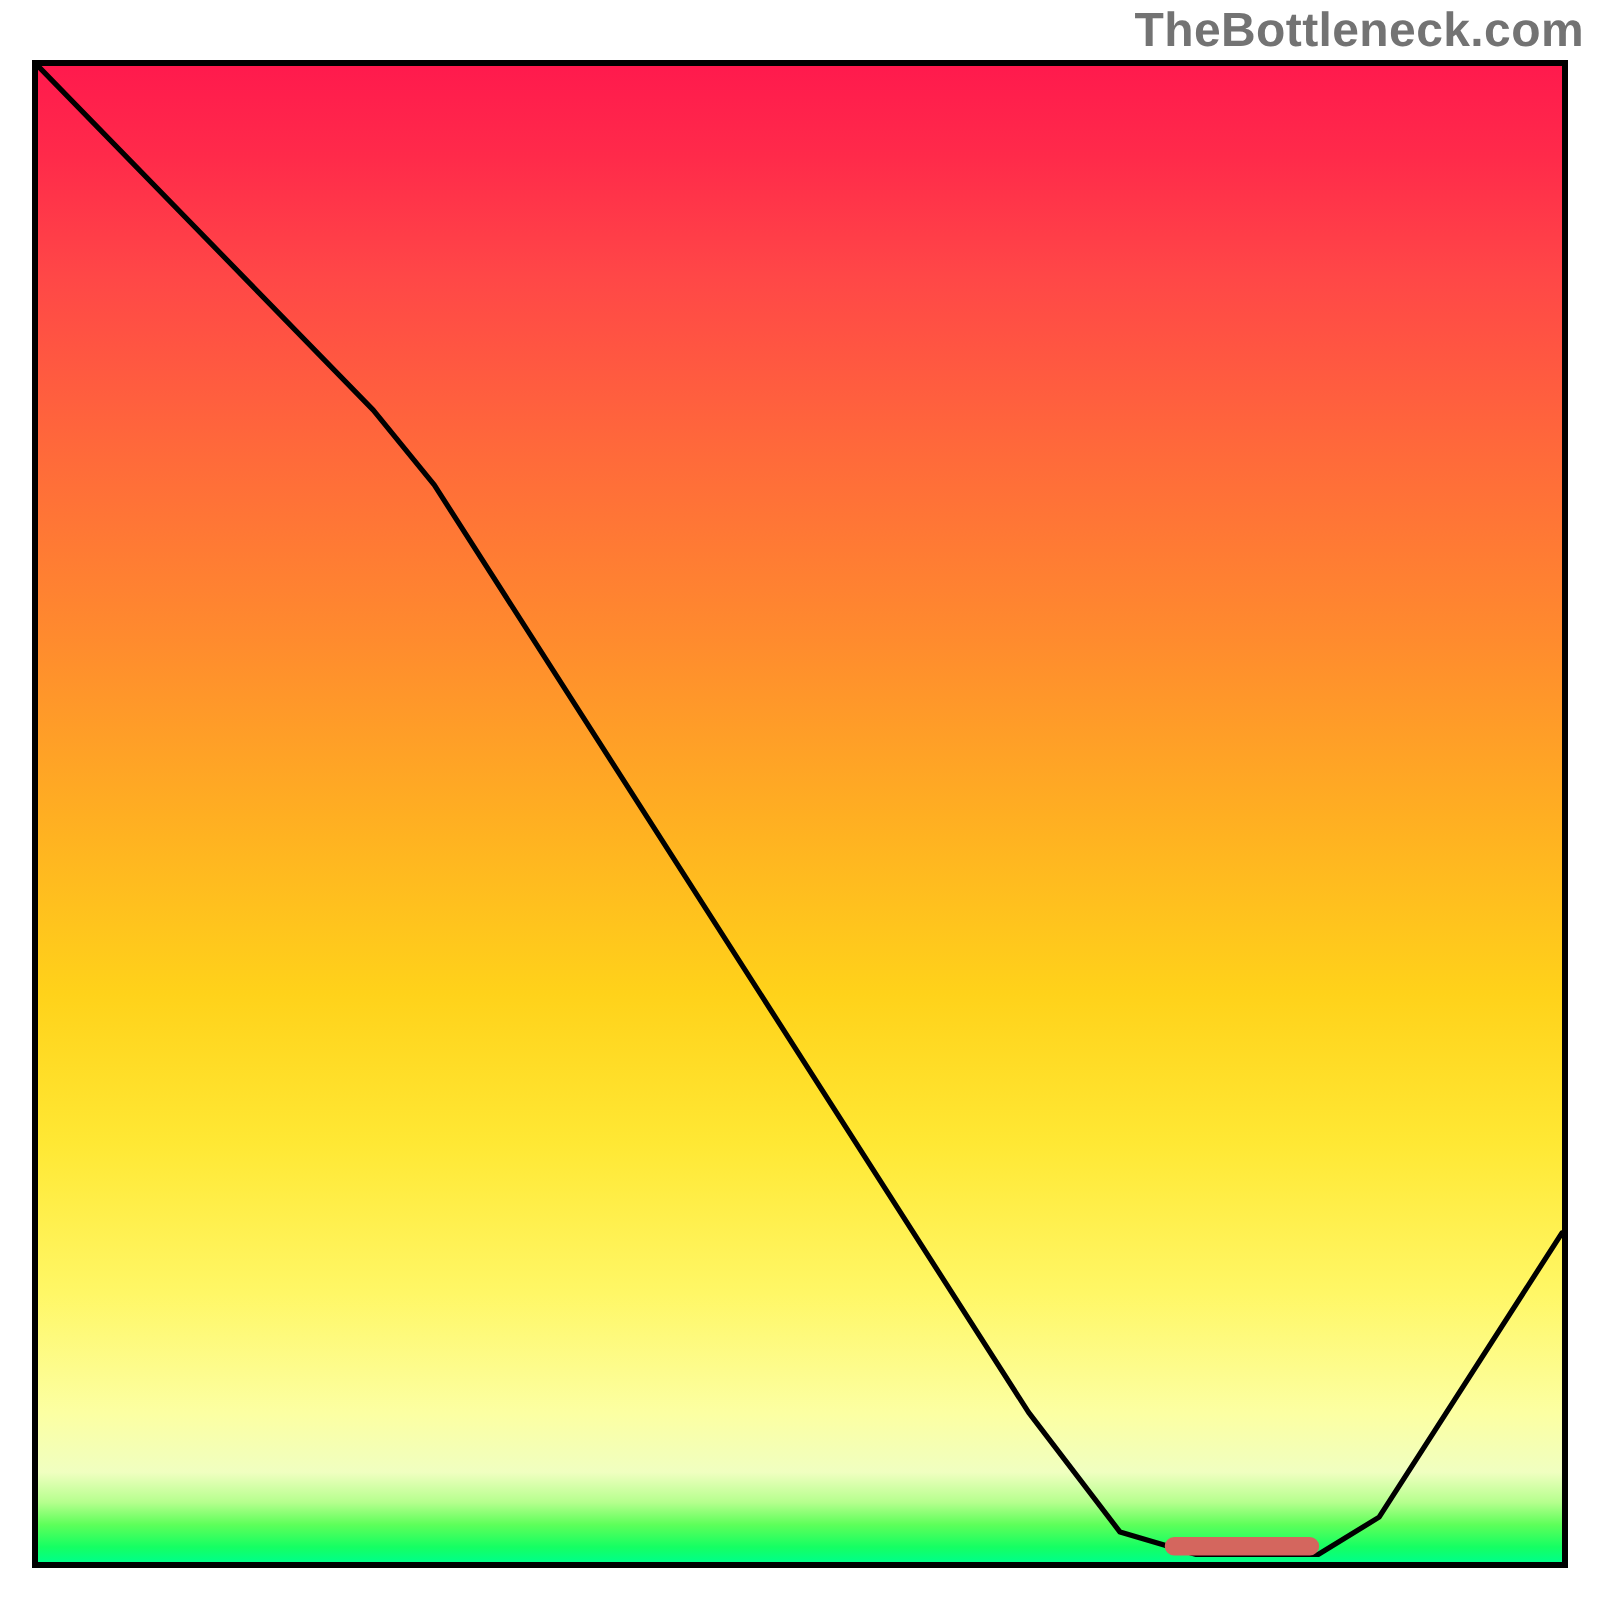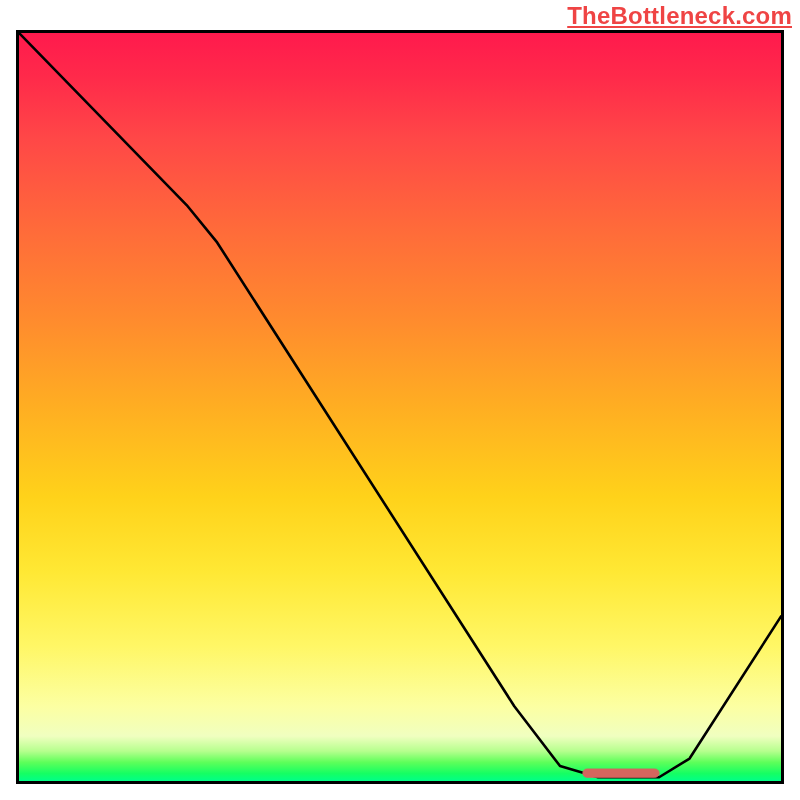--- a/index.html
+++ b/index.html
@@ -5,23 +5,22 @@
   * { margin: 0; padding: 0; box-sizing: border-box; }
   html, body { width: 800px; height: 800px; overflow: hidden; background: #fff; }
   .wrap { position: relative; width: 800px; height: 800px; }
   .watermark {
     position: absolute;
     top: 2px;
     right: 8px;
     font-family: Arial, Helvetica, sans-serif;
     font-size: 24px;
     font-weight: 600;
-    color: #ef4444;
+    color: #737373;
     letter-spacing: 0.2px;
-    text-decoration: underline;
   }
   .plot {
     position: absolute;
     left: 16px;
     top: 30px;
     width: 768px;
     height: 754px;
     border: 3px solid #000;
     overflow: hidden;
   }

